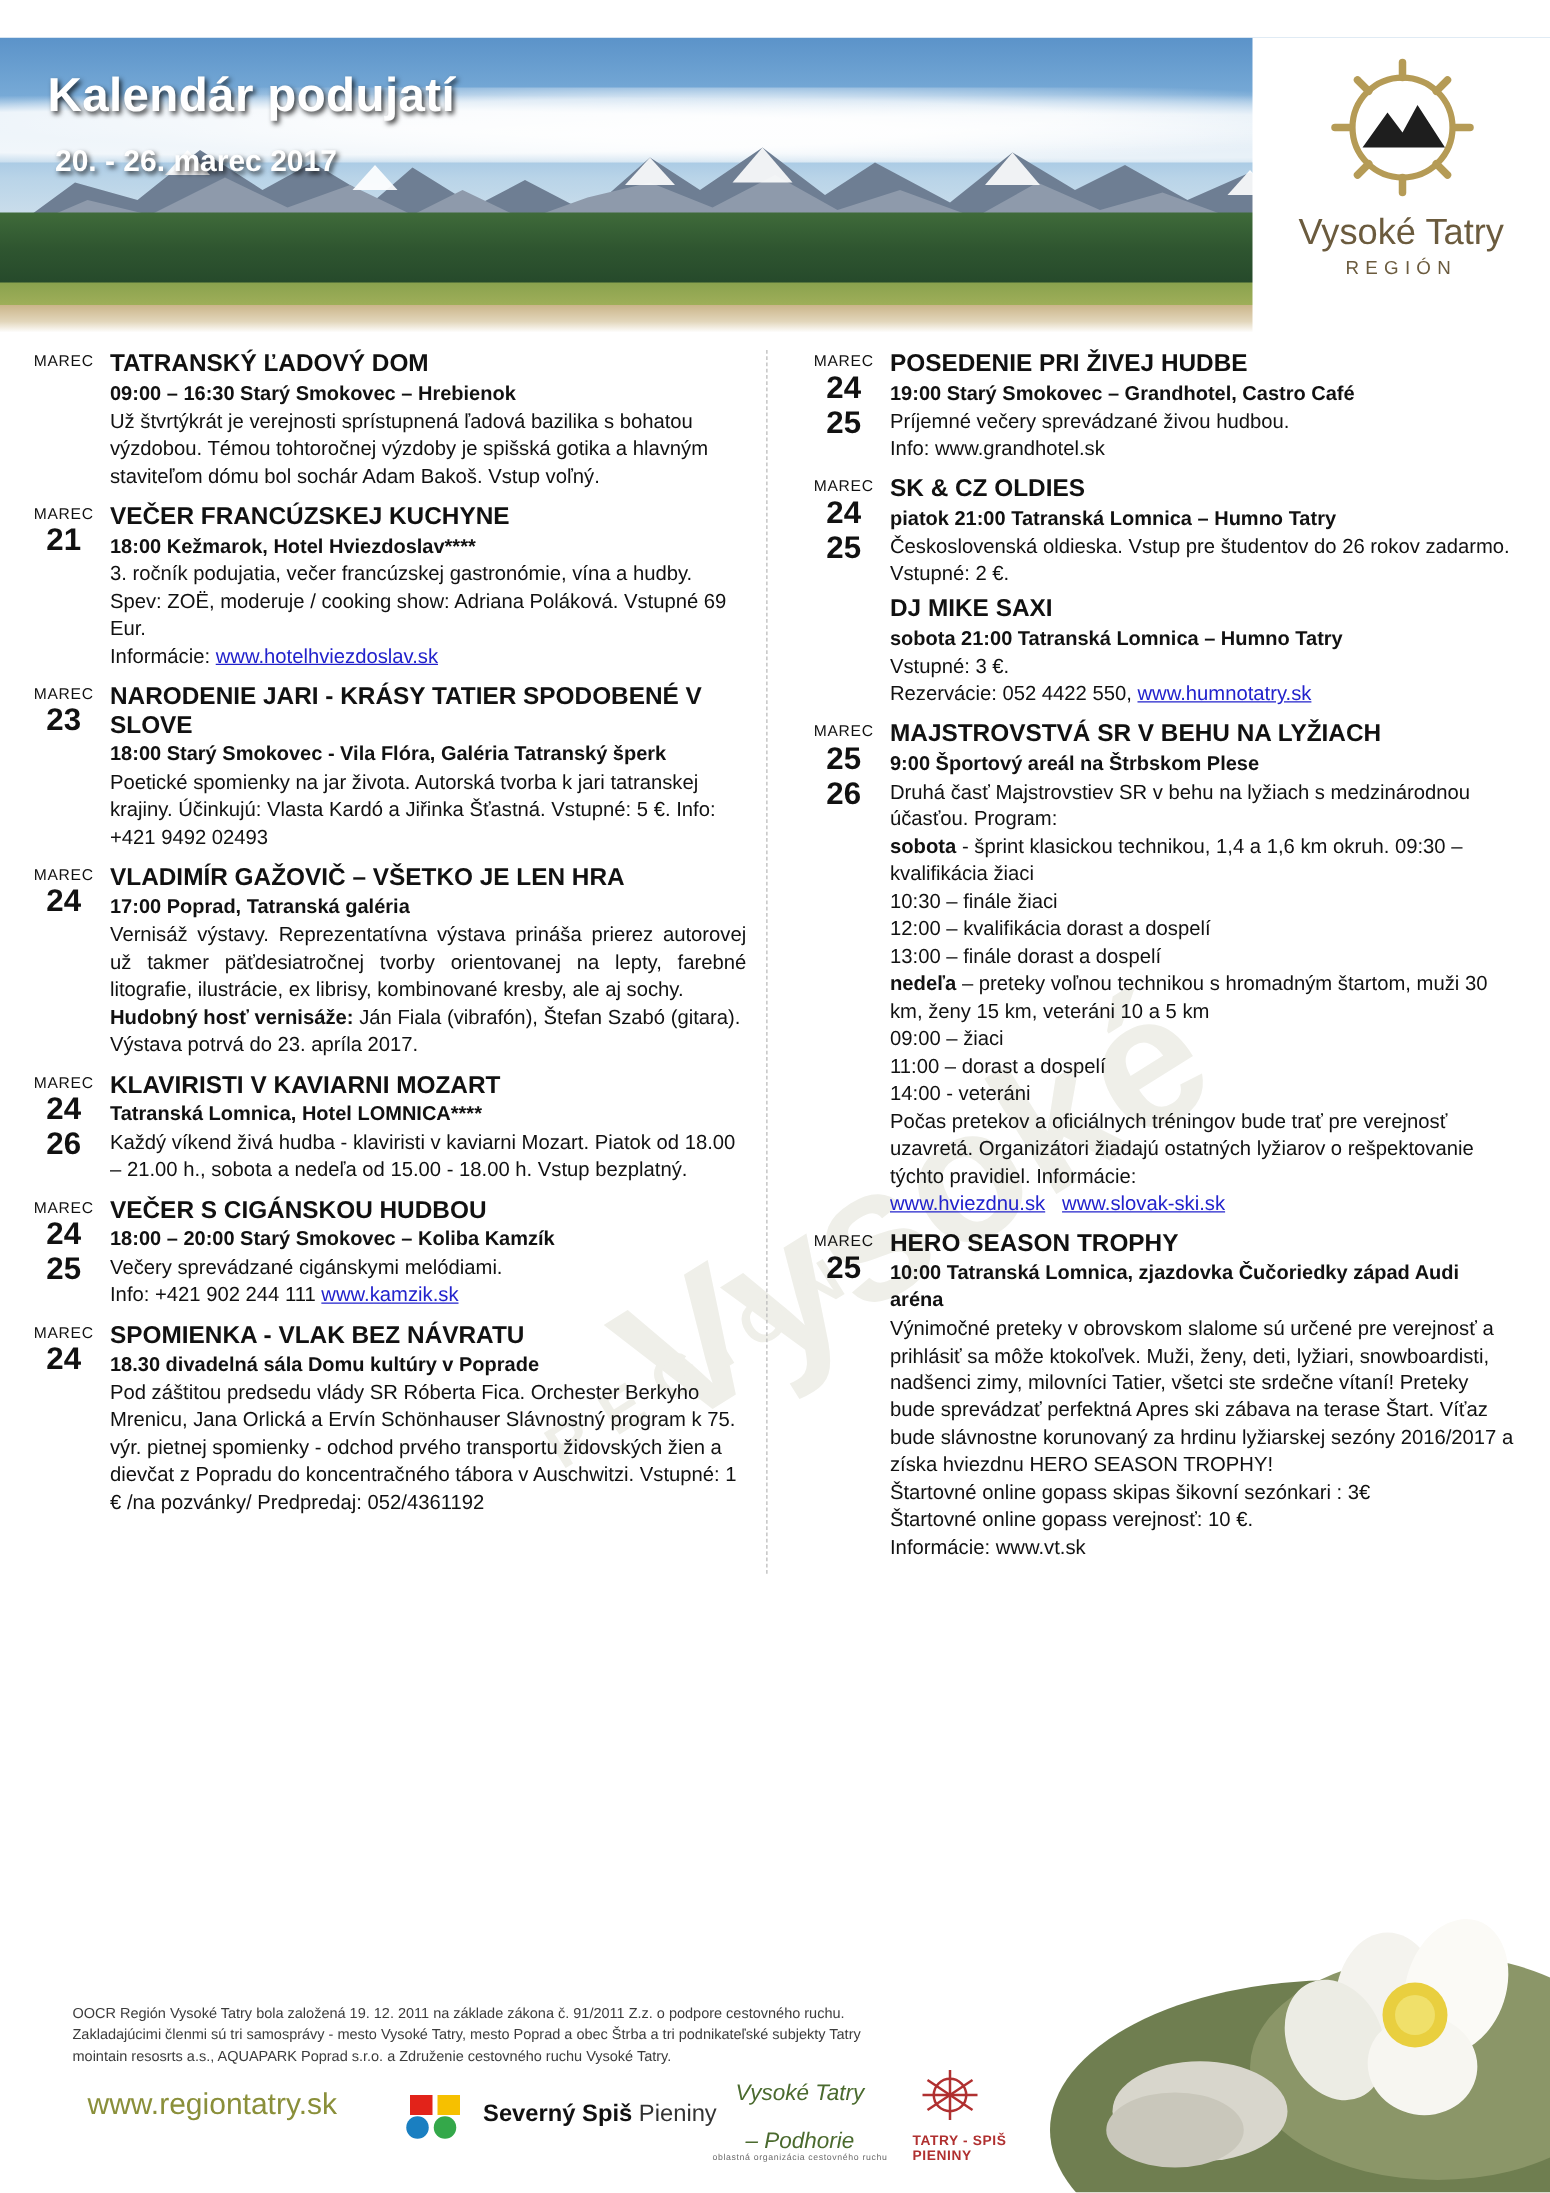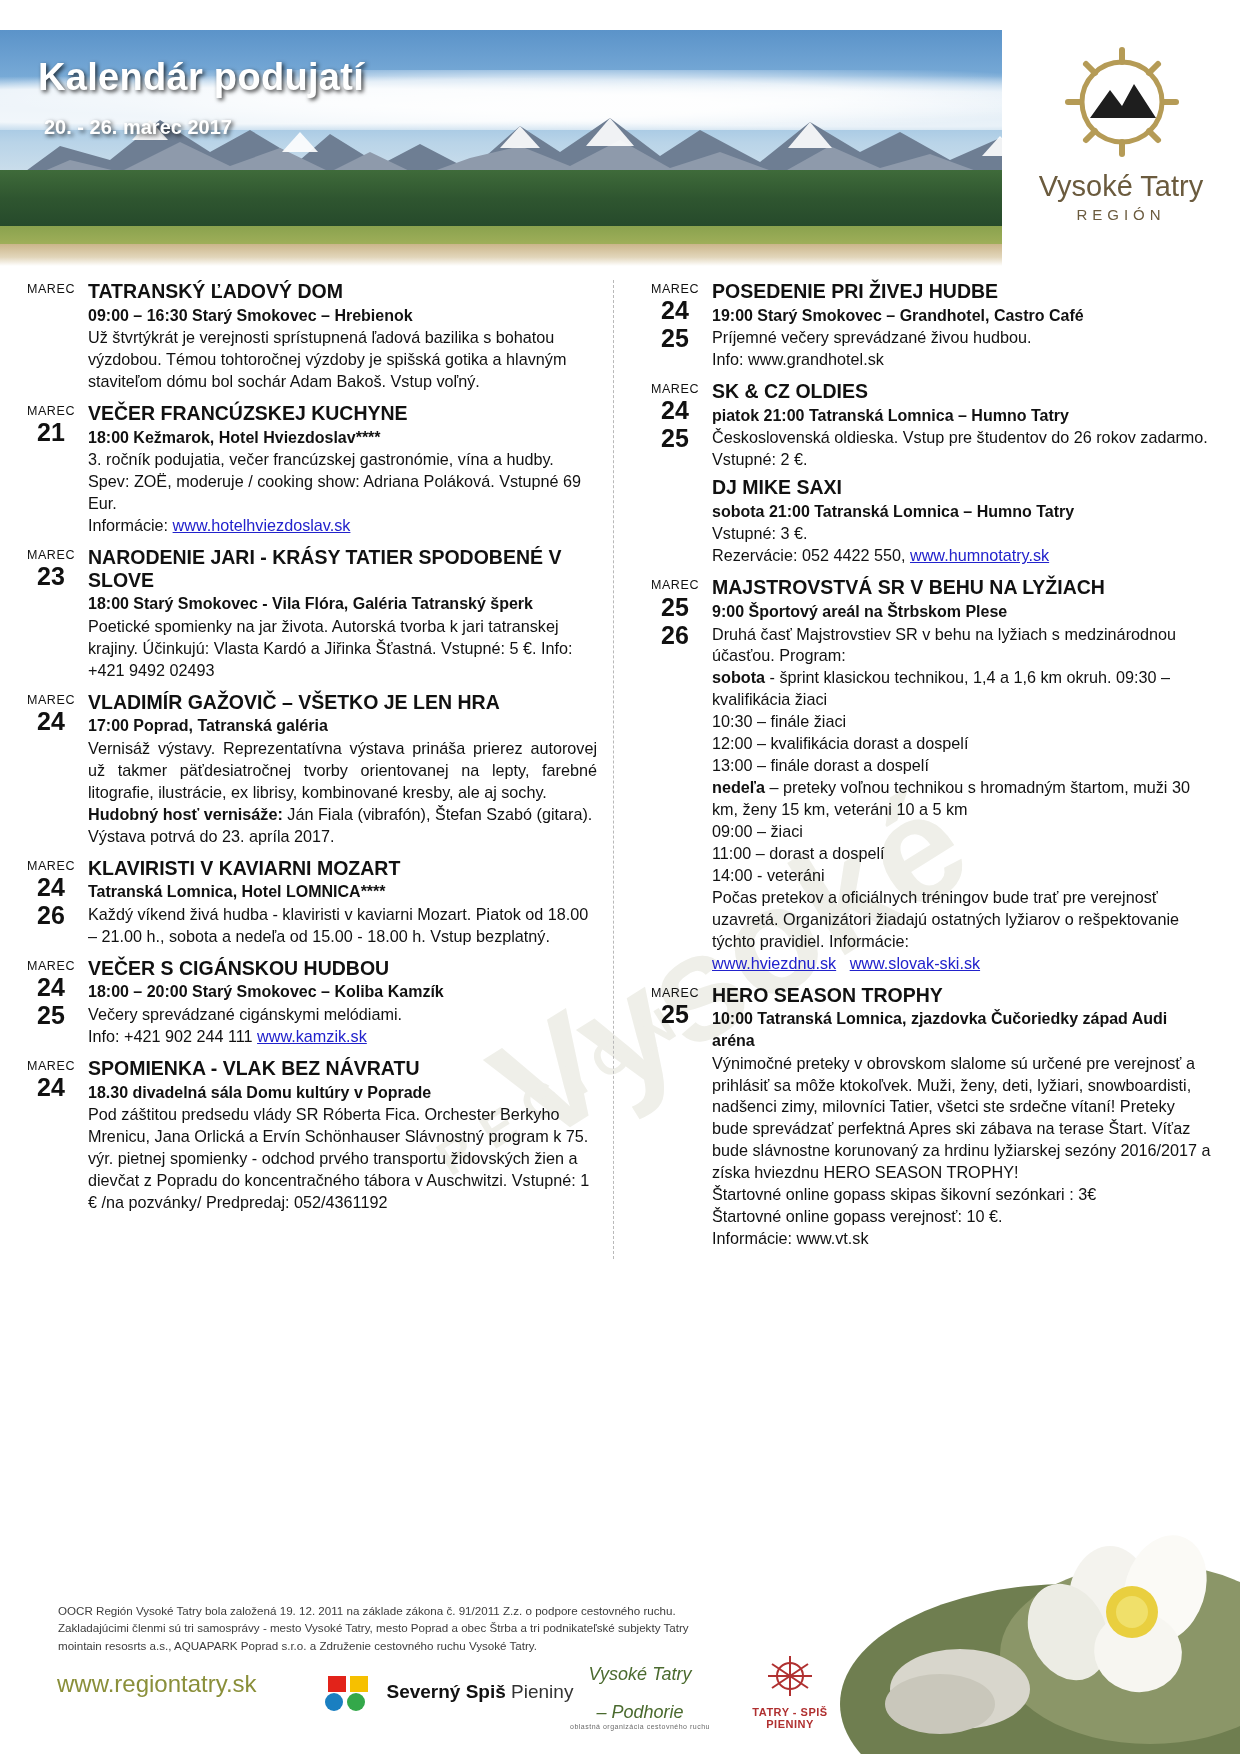--- a/index.html
+++ b/index.html
@@ -46,21 +46,21 @@
     background:linear-gradient(to bottom,#cbb58a 0%, #e2d6bb 60%, #ffffff 100%);
   }
   .header-title {
     position:absolute; left:38px; top:26px;
     font-size:38px; font-weight:bold; color:#ffffff;
     text-shadow:2px 2px 4px rgba(0,0,0,.75);
     letter-spacing:.3px;
   }
   .header-sub {
     position:absolute; left:44px; top:86px;
-    font-size:20px; font-weight:bold; color:#ffffff;
+    font-size:24px; font-weight:bold; color:#ffffff;
     text-shadow:2px 2px 4px rgba(0,0,0,.75);
   }
   .logo-box {
     position:absolute; right:0; top:0; width:238px; height:236px;
     background:#ffffff;
   }
   .logo-sun {
     position:absolute; left:46px; top:16px; width:148px; height:120px;
   }
   .logo-text {
@@ -117,29 +117,29 @@
   
   .footer {
     position:absolute; left:0; bottom:0; width:1240px; height:160px;
     z-index:3;
   }
   .footer-text {
     position:absolute; left:58px; top:8px; width:650px;
     font-size:11.6px; color:#3c3c3c; line-height:1.5;
   }
   .footer-web {
-    position:absolute; left:57px; top:76px;
+    position:absolute; left:70px; top:76px;
     font-size:24px; color:#8a8f3a;
   }
   .fl-severny { position:absolute; left:320px; top:78px; }
   .fl-vt { position:absolute; left:570px; top:70px; text-align:center; }
   .fl-vt .l1 { font-size:18px; color:#4a6a2e; font-style:italic; }
   .fl-vt .l2 { font-size:18px; color:#4a6a2e; font-style:italic;margin-top:17px; }
   .fl-vt .l3 { font-size:7px; color:#6a6a6a; letter-spacing:.5px; }
-  .fl-klaster { position:absolute; left:730px; top:58px; width:120px; text-align:center; }
+  .fl-klaster { position:absolute; left:730px; top:58px; width:120px; text-align:left; }
   .fl-klaster .kl1 { font-size:11px; color:#b03030; font-weight:bold; letter-spacing:.5px; }
   .fl-klaster .kl2 { font-size:11px; color:#b03030; font-weight:bold; letter-spacing:.5px; }
 
   .flower {
     position:absolute; right:0; bottom:0; width:420px; height:300px; z-index:1;
   }
   .dots { position:relative; width:62px; height:40px; display:inline-block; vertical-align:middle;}
   .severny-label { display:inline-block; vertical-align:middle; font-size:19px; color:#333; }
   .severny-label b { color:#111; }
 </style>

